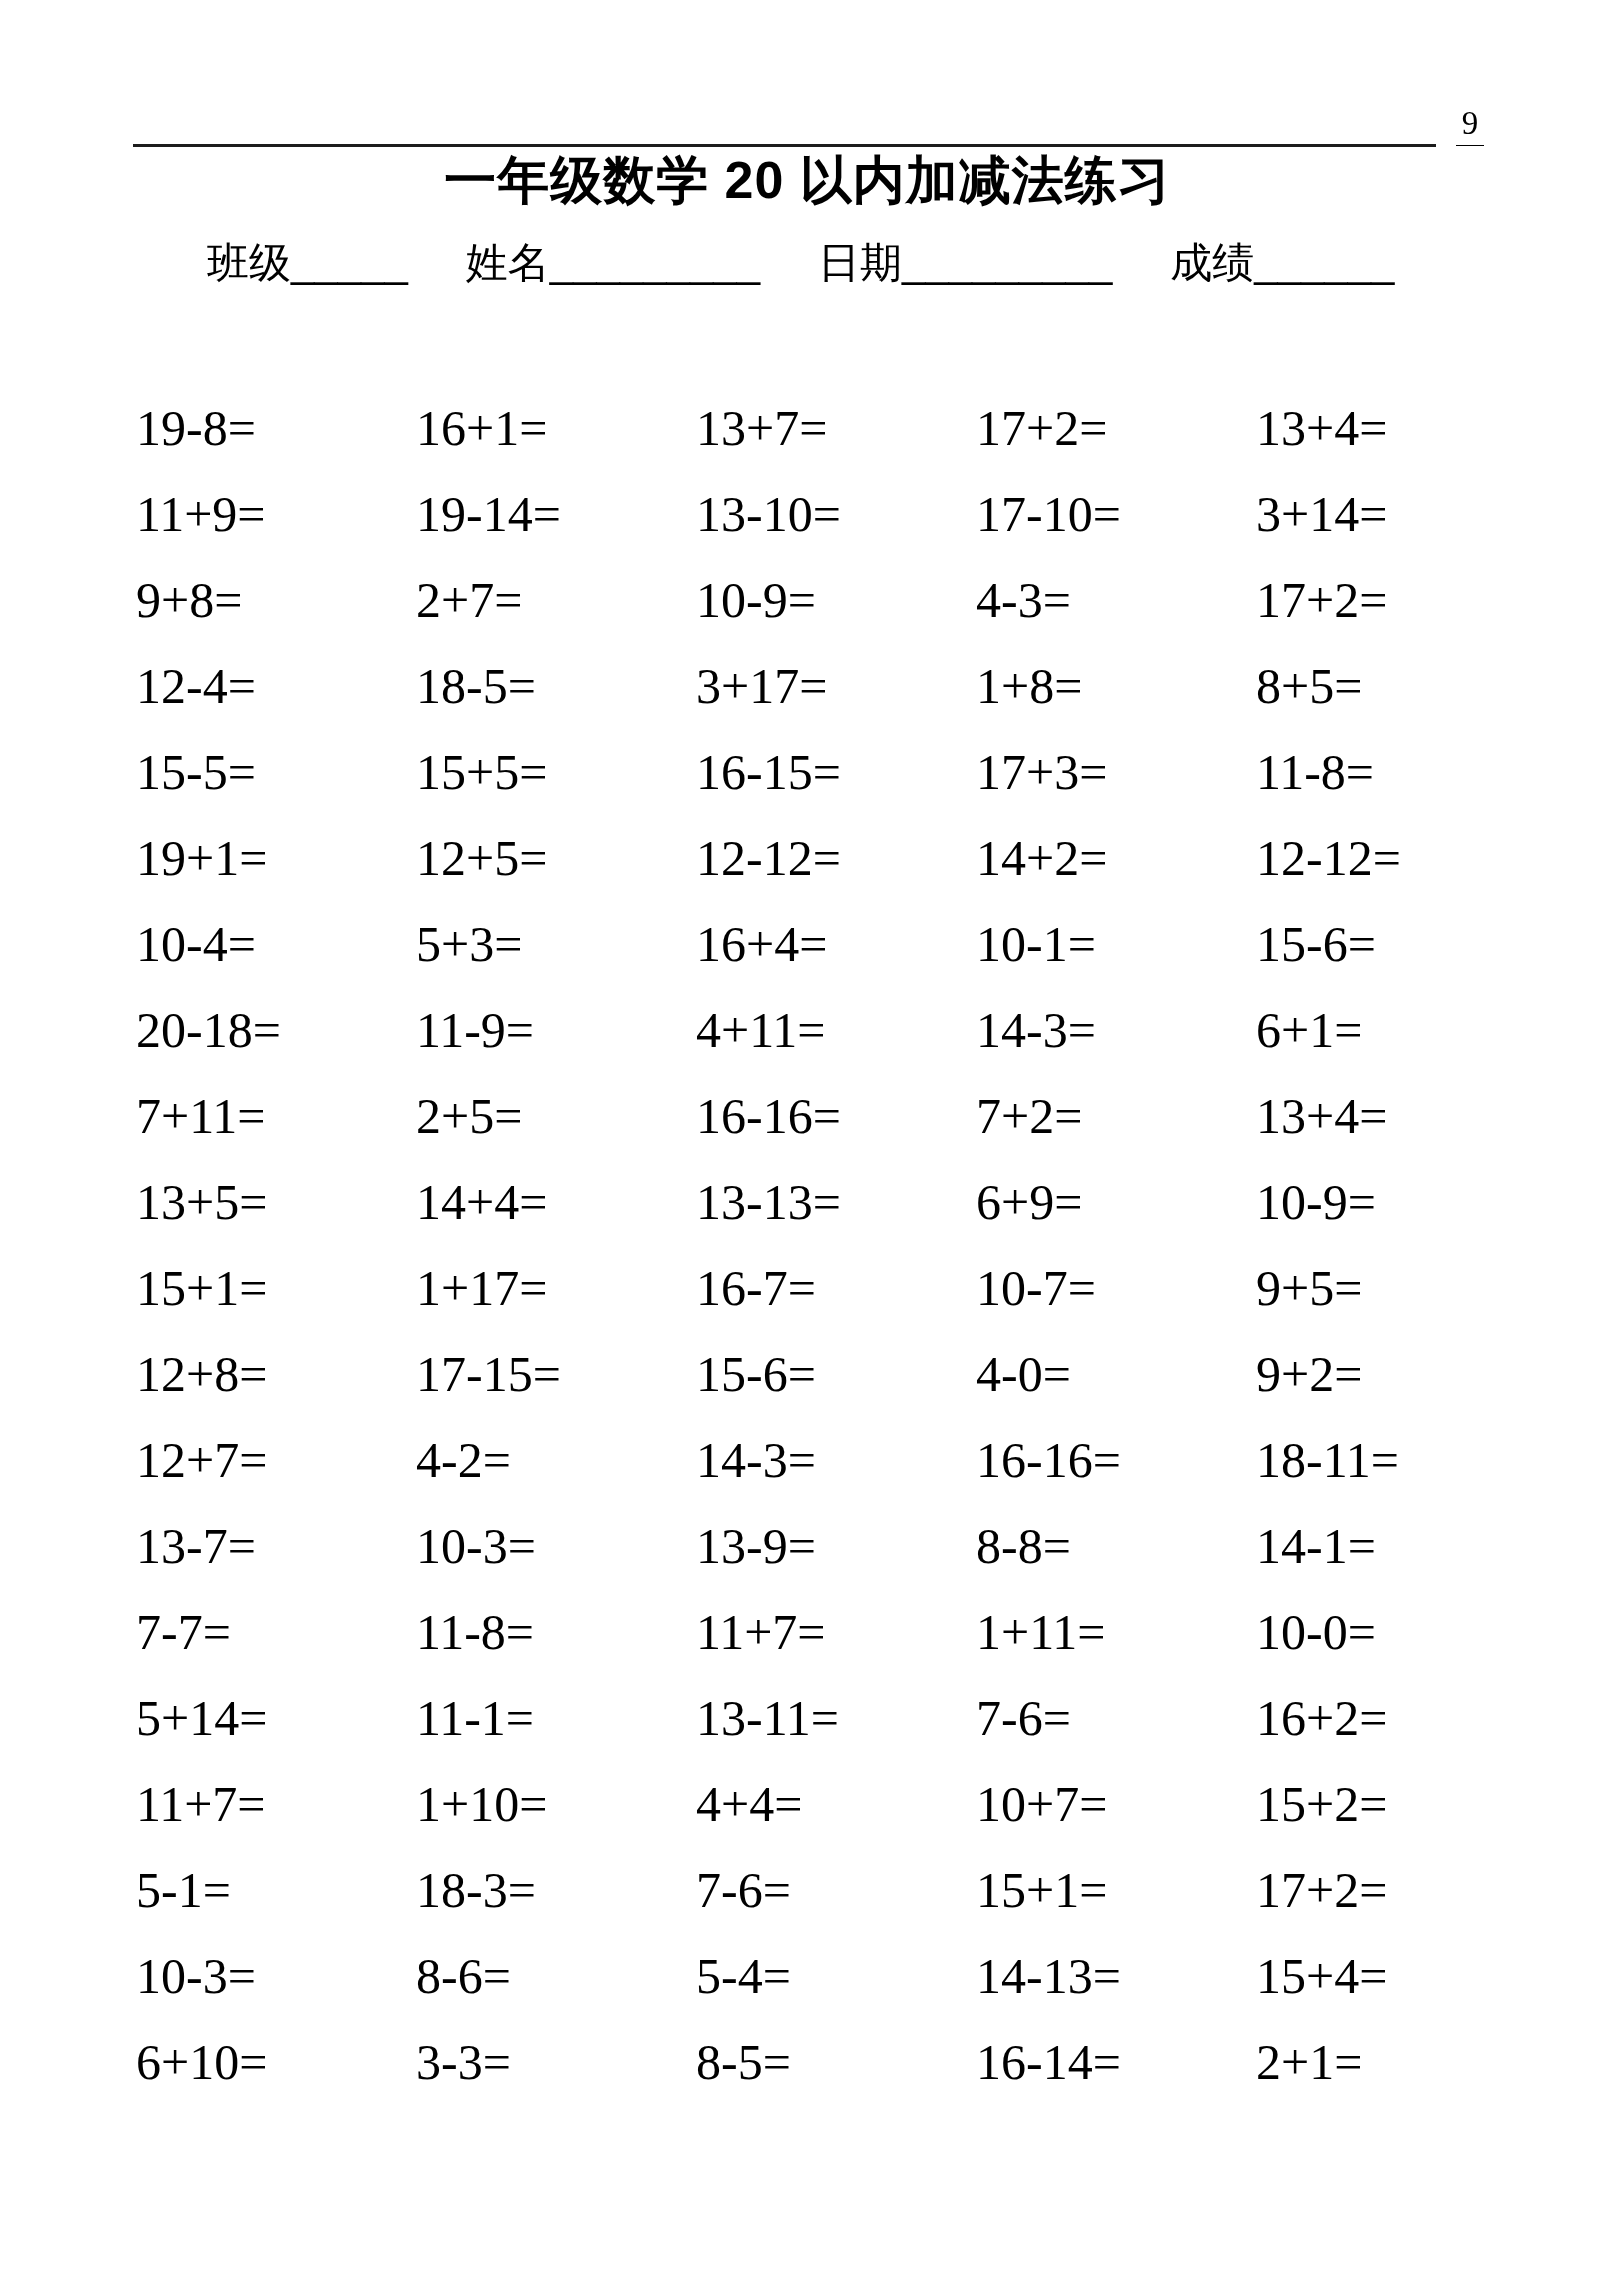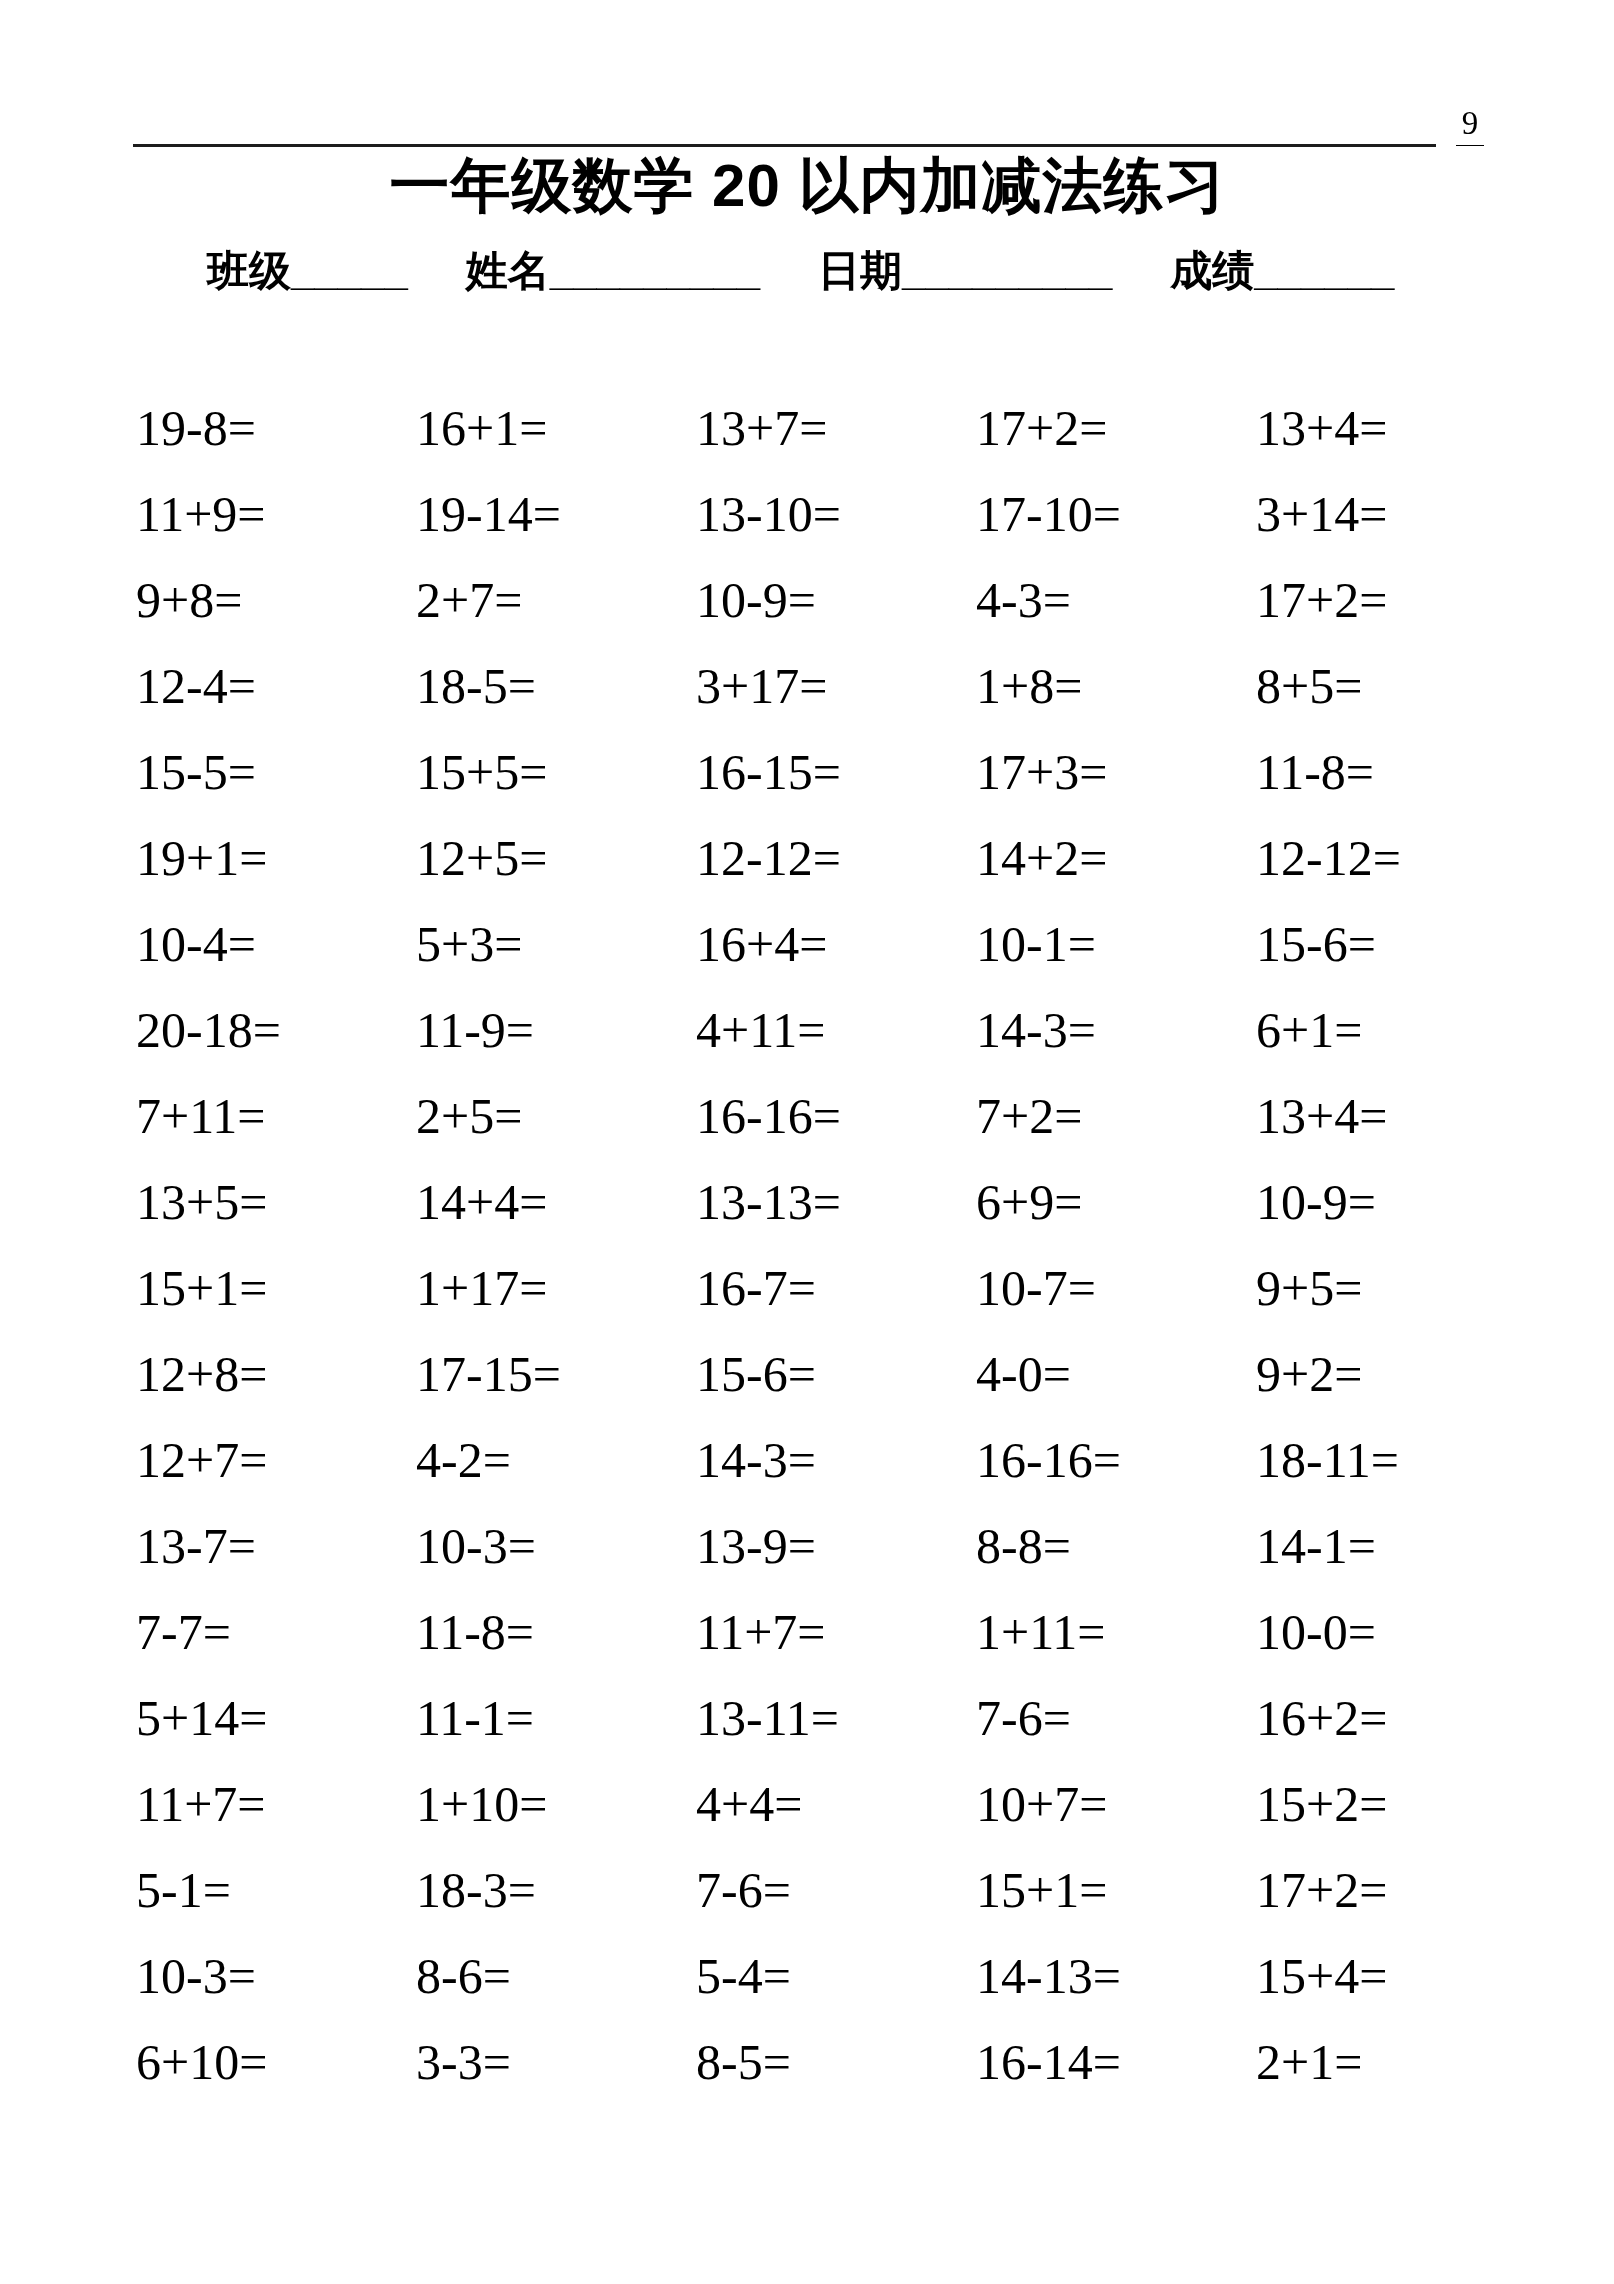--- a/index.html
+++ b/index.html
@@ -30,34 +30,33 @@
     padding: 0 5.8px 1.9px 5.8px;
     border-bottom: 1.9px solid #000;
   }
   .title {
     position: absolute;
     left: 0; top: 146px;
     width: 100%;
     text-align: center;
     font-family: "Liberation Sans", sans-serif;
     font-weight: bold;
-    font-size: 60px;
+    font-size: 52px;
     letter-spacing: 1px;
     white-space: nowrap;
   }
   .fields {
     position: absolute;
-    left: 207px; top: 246px;
+    left: 207px; top: 238px;
     display: flex;
     gap: 58px;
     font-family: "Liberation Sans", sans-serif;
     font-size: 42px;
     line-height: 1.2;
     white-space: nowrap;
-    font-weight: bold;
   }
   .field { display: inline-flex; align-items: baseline; }
   .field .blank { letter-spacing: 0; }
   .grid {
     position: absolute;
     left: 136px; top: 375px;
     display: grid;
     grid-template-columns: repeat(5, 280px);
     grid-auto-rows: 86px;
     font-family: "Liberation Serif", serif;

